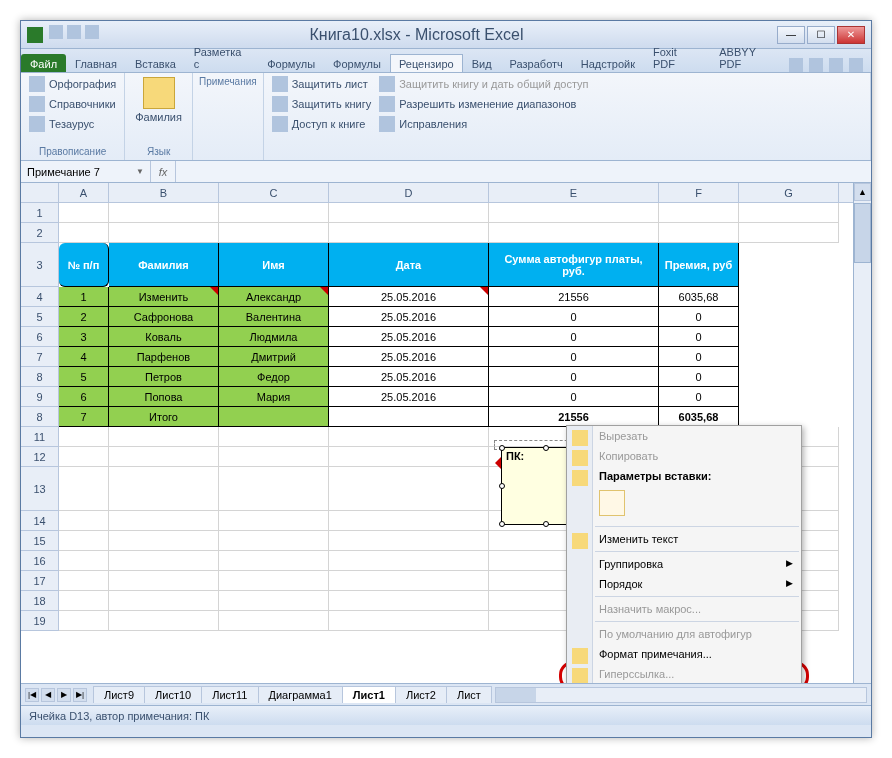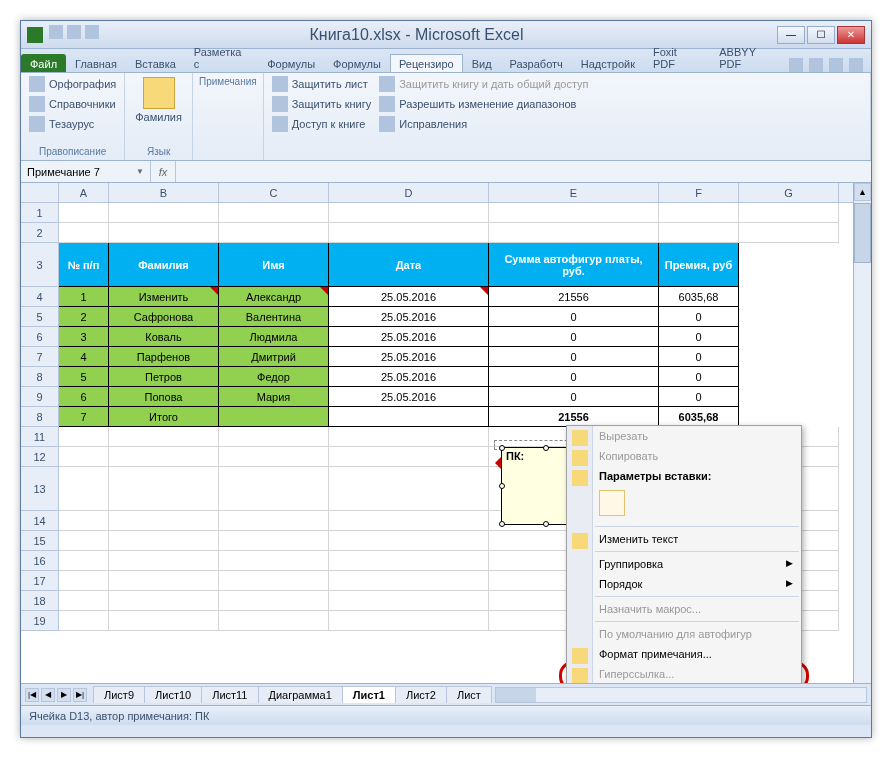--- a/index.html
+++ b/index.html
@@ -258,21 +258,21 @@
         <div class="row ">
           <div class="cell cA" style="width: 50px;"></div>
           <div class="cell cB" style="width: 110px;"></div>
           <div class="cell cC" style="width: 110px;"></div>
           <div class="cell cD" style="width: 160px;"></div>
           <div class="cell cE" style="width: 170px;"></div>
           <div class="cell cF" style="width: 80px;"></div>
           <div class="cell cG" style="width: 100px;"></div>
         </div>
         <div class="row hdr tall">
-          <div class="cell cA" style="width: 50px;">№ п/п</div>
+          <div class="cell cA" style="width: 50px; border-radius: 6px;">№ п/п</div>
           <div class="cell cB" style="width: 110px;">Фамилия</div>
           <div class="cell cC" style="width: 110px;">Имя</div>
           <div class="cell cD" style="width: 160px;">Дата</div>
           <div class="cell cE" style="width: 170px;">Сумма автофигур платы, руб.</div>
           <div class="cell cF" style="width: 80px;">Премия, руб</div>
           <div class="cell cG" style="width: 100px; border: none; background: transparent;"></div>
         </div>
         <div class="row data">
           <div class="cell cA" style="width: 50px;">1</div>
           <div class="cell cB red-tri" style="width: 110px;">Изменить</div>

